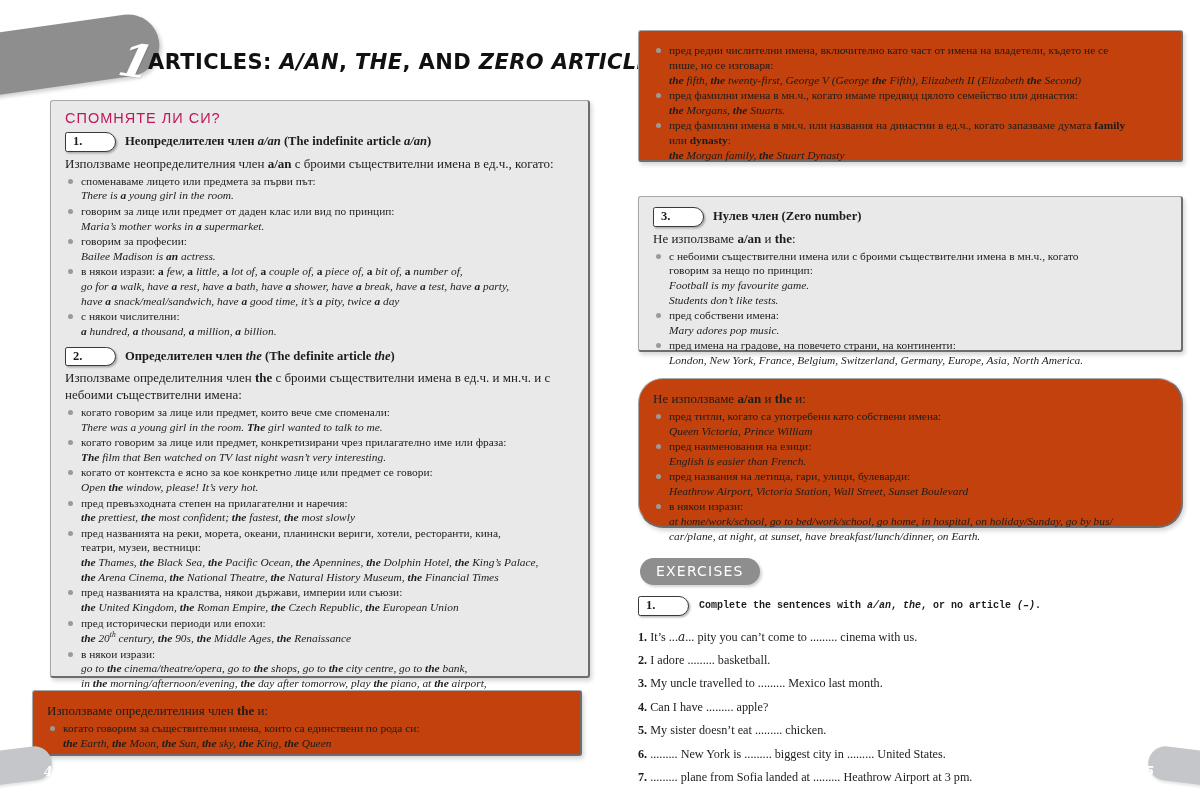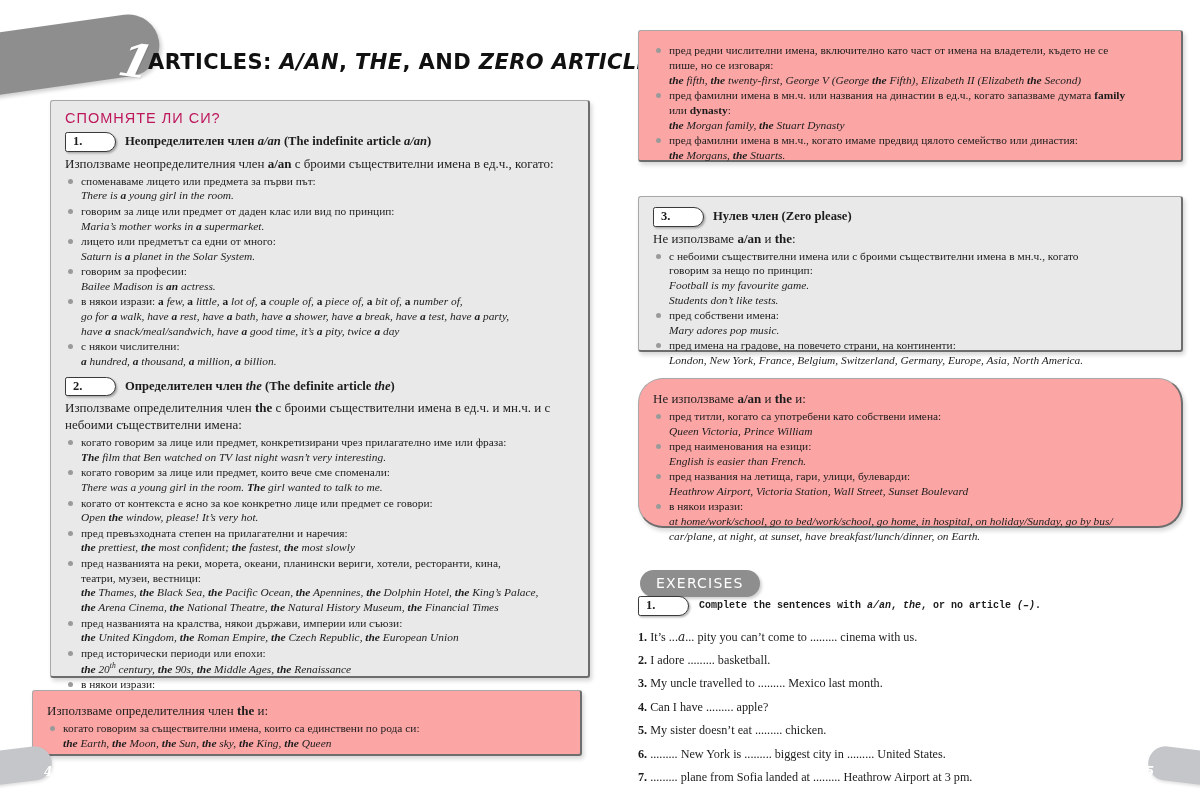--- a/index.html
+++ b/index.html
@@ -49,21 +49,21 @@
   .panel{
     position:absolute;
     box-sizing:border-box;
     background:#e9e9e9;
     border:1px solid #a8a8a8;
     border-right:2px solid #6d6d6d;
     border-bottom:2px solid #6d6d6d;
     border-radius:3px;
     box-shadow:2px 3px 4px rgba(0,0,0,.16);
   }
-  .panel.white{background:#fca5a5;}
+  .panel.white{background:#c2410c;}
 
   .panel-heading{
     font-family:Liberation Sans, sans-serif;
     font-size:14.5px;
     letter-spacing:1px;
     color:#be185d;
     font-weight:400;
     margin:0 0 6px 0;
   }
 
@@ -172,24 +172,20 @@
       <ul class="rules">
         <li>
             <span class="bg">споменаваме лицето или предмета за първи път:</span>
             <span class="ex">There is <b>a</b> young girl in the room.</span>
           </li>
         <li>
             <span class="bg">говорим за лице или предмет от даден клас или вид по принцип:</span>
             <span class="ex">Maria’s mother works in <b>a</b> supermarket.</span>
           </li>
         <li>
-            <span class="bg">лицето или предметът са едни от много:</span>
-            <span class="ex">Saturn is <b>a</b> planet in the Solar System.</span>
-          </li>
-        <li>
             <span class="bg">говорим за професии:</span>
             <span class="ex">Bailee Madison is <b>an</b> actress.</span>
           </li>
         <li>
             <span class="bg">в някои изрази: <i><b>a</b> few, <b>a</b> little, <b>a</b> lot of, <b>a</b> couple of, <b>a</b> piece of, <b>a</b> bit of, <b>a</b> number of,</i></span>
             <span class="ex">go for <b>a</b> walk, have <b>a</b> rest, have <b>a</b> bath, have <b>a</b> shower, have <b>a</b> break, have <b>a</b> test, have <b>a</b> party,</span>
             <span class="ex">have <b>a</b> snack/meal/sandwich, have <b>a</b> good time, it’s <b>a</b> pity, twice <b>a</b> day</span>
           </li>
         <li>
             <span class="bg">с някои числителни:</span>
@@ -197,26 +193,26 @@
           </li>
       </ul>
 
       <div class="sec-head" style="margin-top:8px;">
         <span class="sec-badge">2.</span>
         <span class="sec-title">Определителен член <i>the</i> (The definite article <i>the</i>)</span>
       </div>
       <p class="intro">Използваме определителния член <b>the</b> с броими съществителни имена в ед.ч. и мн.ч. и с небоими съществителни имена:</p>
       <ul class="rules">
         <li>
+            <span class="bg">когато говорим за лице или предмет, които вече сме споменали:</span>
+            <span class="ex">There was a young girl in the room. <b>The</b> girl wanted to talk to me.</span>
+          </li>
+        <li>
             <span class="bg">когато говорим за лице или предмет, конкретизирани чрез прилагателно име или фраза:</span>
             <span class="ex"><b>The</b> film that Ben watched on TV last night wasn’t very interesting.</span>
-          </li>
-        <li>
-            <span class="bg">когато говорим за лице или предмет, които вече сме споменали:</span>
-            <span class="ex">There was a young girl in the room. <b>The</b> girl wanted to talk to me.</span>
           </li>
         <li>
             <span class="bg">когато от контекста е ясно за кое конкретно лице или предмет се говори:</span>
             <span class="ex">Open <b>the</b> window, please! It’s very hot.</span>
           </li>
         <li>
             <span class="bg">пред превъзходната степен на прилагателни и наречия:</span>
             <span class="ex"><b>the</b> prettiest, <b>the</b> most confident; <b>the</b> fastest, <b>the</b> most slowly</span>
           </li>
         <li>
@@ -257,34 +253,34 @@
 
   <div class="page page-right">
 
     <div class="panel white" style="left:38px;top:30px;width:545px;height:132px;padding:12px 14px 8px 14px;">
       <ul class="rules">
         <li>
             <span class="bg">пред редни числителни имена, включително като част от имена на владетели, където не се<br>пише, но се изговаря:</span>
             <span class="ex"><b>the</b> fifth, <b>the</b> twenty-first, George V (George <b>the</b> Fifth), Elizabeth II (Elizabeth <b>the</b> Second)</span>
           </li>
         <li>
+            <span class="bg">пред фамилни имена в мн.ч., когато имаме предвид цялото семейство или династия:</span>
+            <span class="ex"><b>the</b> Morgans, <b>the</b> Stuarts.</span>
+          </li>
+        <li>
             <span class="bg">пред фамилни имена в мн.ч. или названия на династии в ед.ч., когато запазваме думата <b>family</b><br>или <b>dynasty</b>:</span>
             <span class="ex"><b>the</b> Morgan family, <b>the</b> Stuart Dynasty</span>
-          </li>
-        <li>
-            <span class="bg">пред фамилни имена в мн.ч., когато имаме предвид цялото семейство или династия:</span>
-            <span class="ex"><b>the</b> Morgans, <b>the</b> Stuarts.</span>
           </li>
       </ul>
     </div>
 
     <div class="panel" style="left:38px;top:196px;width:545px;height:156px;padding:10px 14px 8px 14px;">
       <div class="sec-head">
         <span class="sec-badge">3.</span>
-        <span class="sec-title">Нулев член (Zero please)</span>
+        <span class="sec-title">Нулев член (Zero number)</span>
       </div>
       <p class="intro">Не използваме <b>a/an</b> и <b>the</b>:</p>
       <ul class="rules">
         <li>
             <span class="bg">с небоими съществителни имена или с броими съществителни имена в мн.ч., когато<br>говорим за нещо по принцип:</span>
             <span class="ex">Football is my favourite game.</span>
             <span class="ex">Students don’t like tests.</span>
           </li>
         <li>
             <span class="bg">пред собствени имена:</span>
@@ -313,21 +309,21 @@
             <span class="ex">Heathrow Airport, Victoria Station, Wall Street, Sunset Boulevard</span>
           </li>
         <li>
             <span class="bg">в някои изрази:</span>
             <span class="ex">at home/work/school, go to bed/work/school, go home, in hospital, on holiday/Sunday, go by bus/</span>
             <span class="ex">car/plane, at night, at sunset, have breakfast/lunch/dinner, on Earth.</span>
           </li>
       </ul>
     </div>
 
-    <div class="ex-pill" style="left:40px;top:558px;margin-top:12px;">EXERCISES</div>
+    <div class="ex-pill" style="left:40px;top:558px;">EXERCISES</div>
 
     <div style="position:absolute;left:38px;top:596px;width:545px;">
       <div class="ex-head">
         <span class="sec-badge">1.</span>
         <span class="ex-instr">Complete the sentences with <i>a/an</i>, <i>the</i>, or no article <i>(–)</i>.</span>
       </div>
       <ol class="sentences" style="margin-top:14px;">
         <li><span class="no">1.</span> It’s ...<span class="fill">a</span>... pity you can’t come to ......... cinema with us.</li>
         <li><span class="no">2.</span> I adore ......... basketball.</li>
         <li><span class="no">3.</span> My uncle travelled to ......... Mexico last month.</li>

